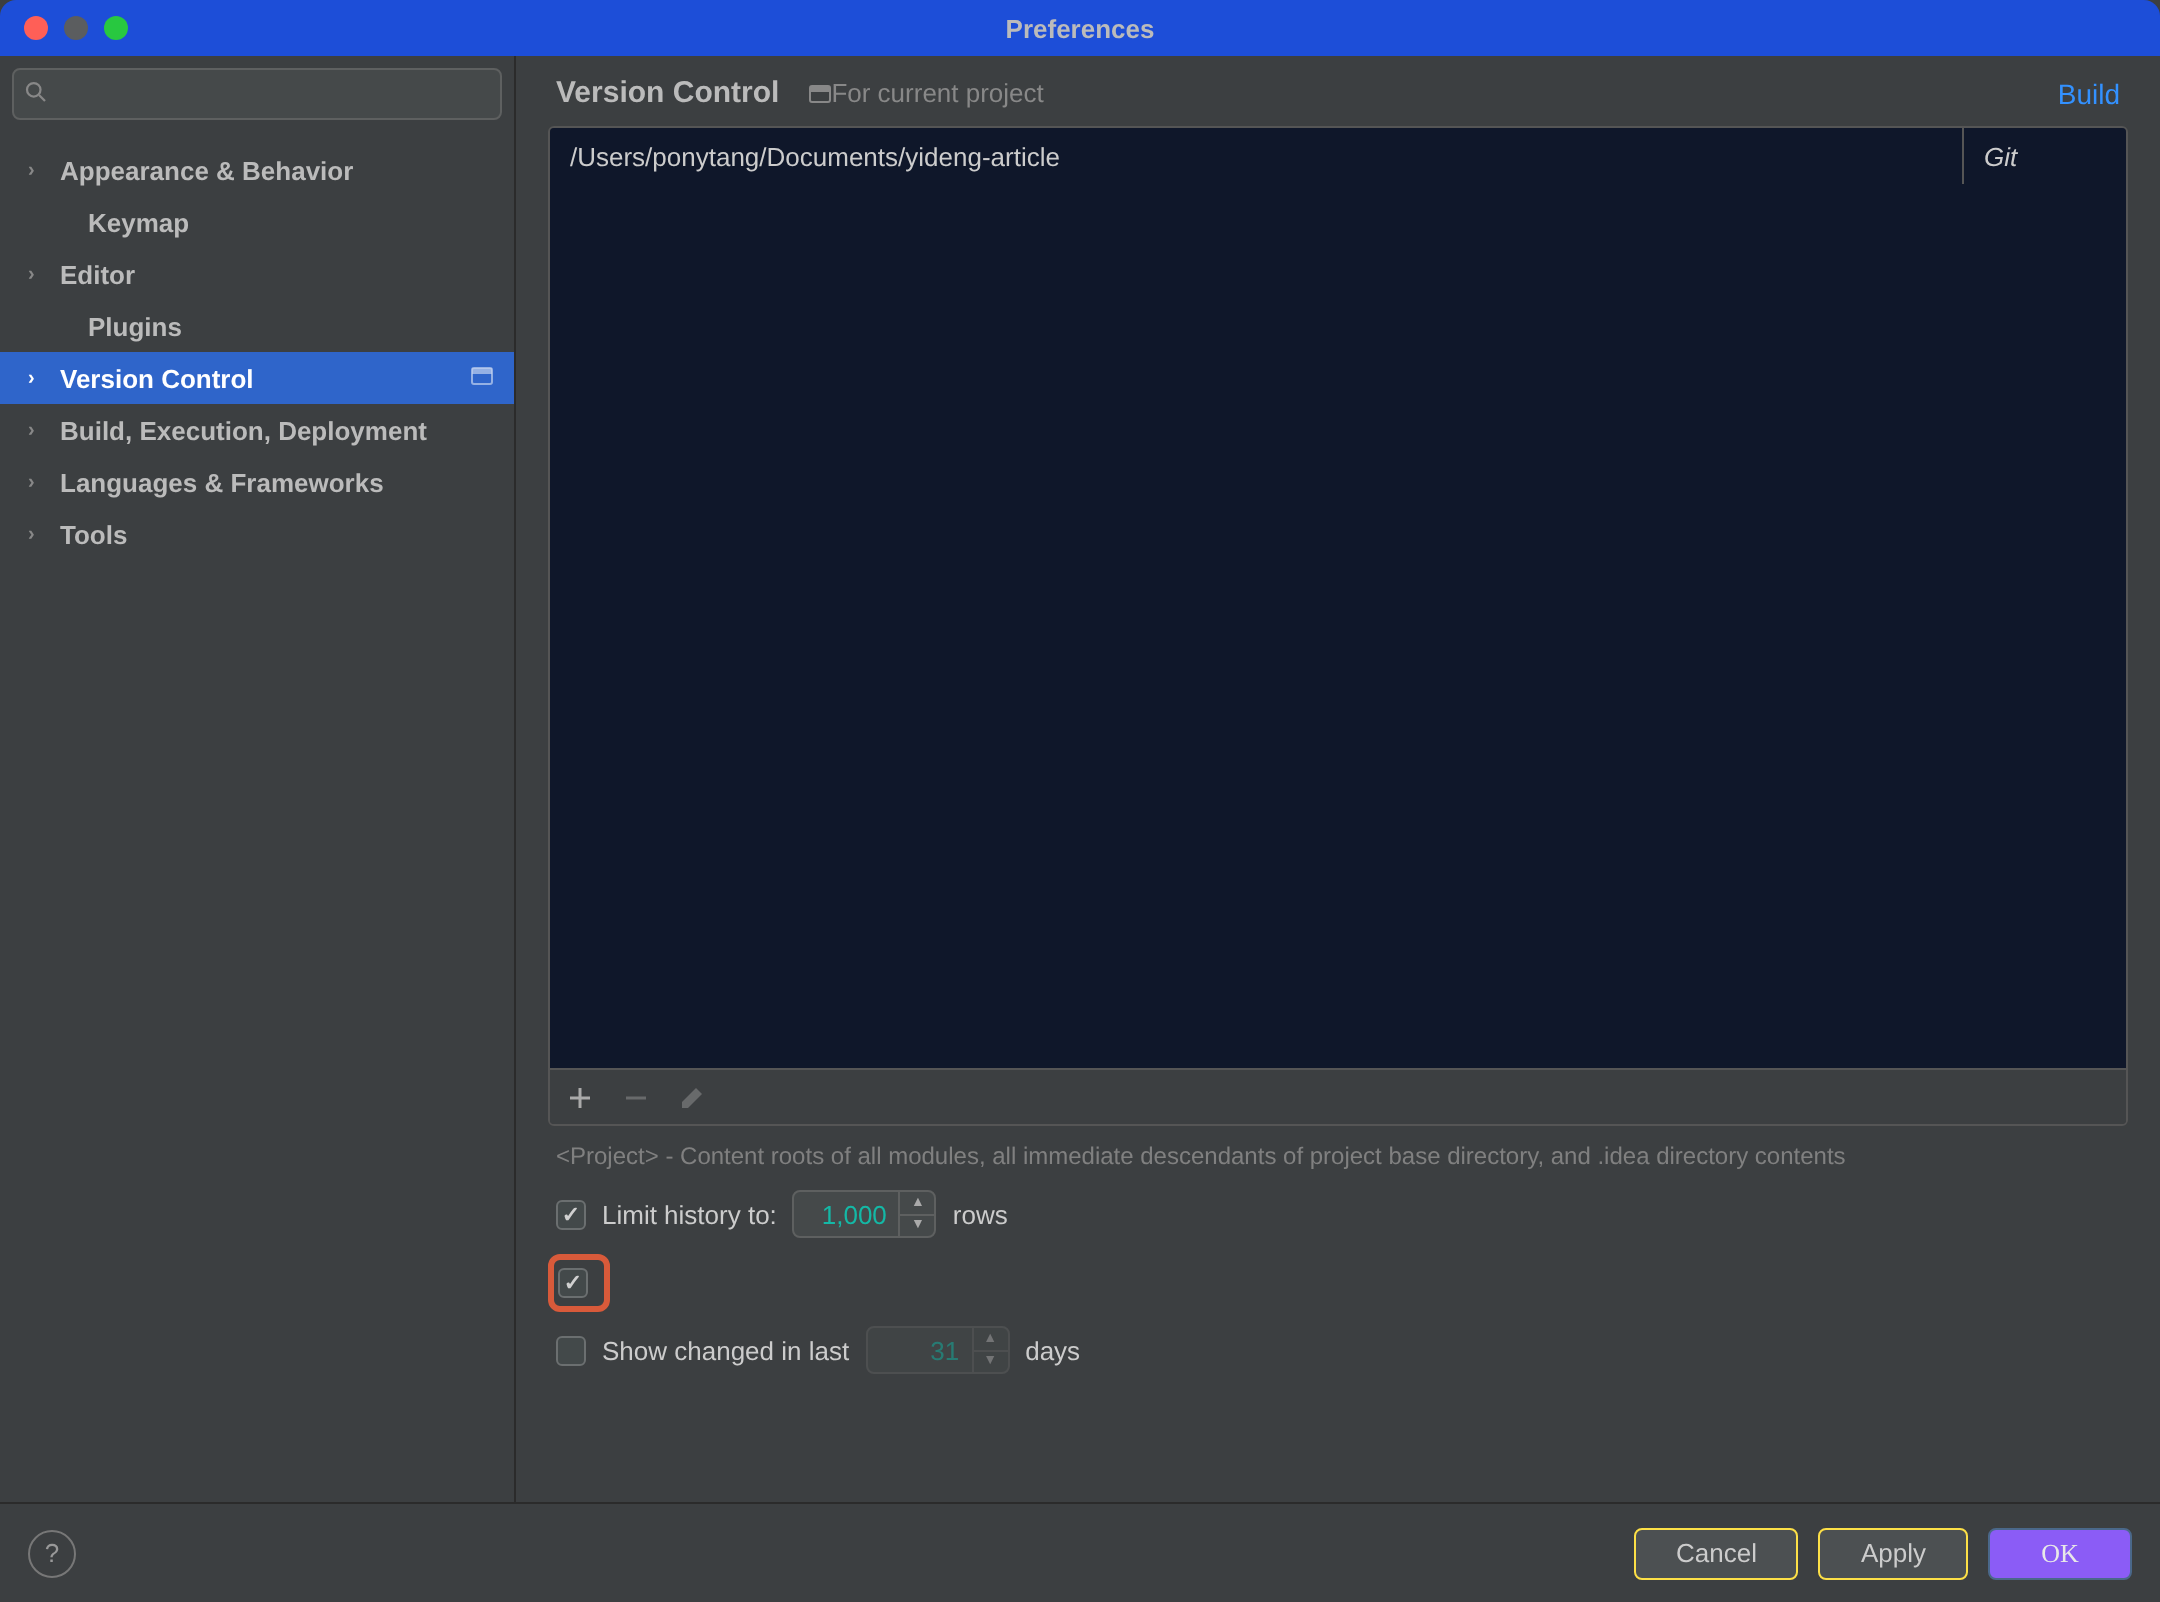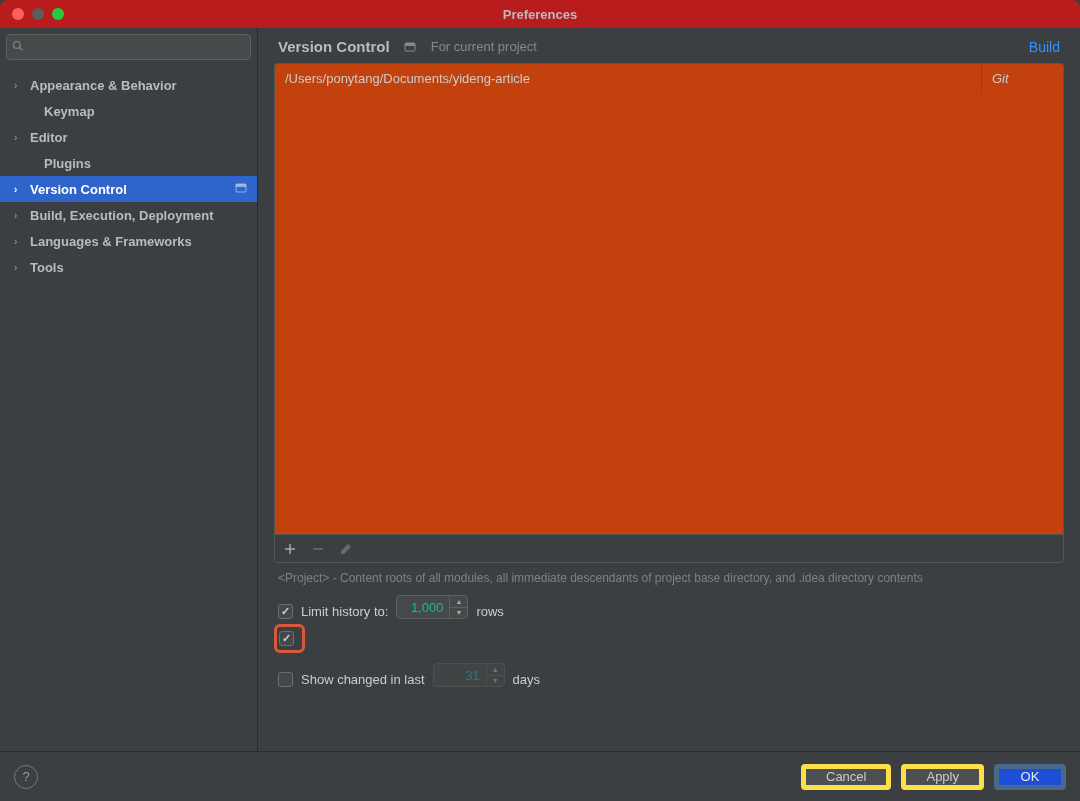--- a/index.html
+++ b/index.html
@@ -1,18 +1,18 @@
 <!DOCTYPE html>
 <html><head>
 <meta charset="utf-8">
 <style>
 * { box-sizing: border-box; margin: 0; padding: 0; font-family: -apple-system, BlinkMacSystemFont, "Segoe UI", sans-serif; }
 body { width: 1080px; height: 801px; background: #3c3f41; color: #bbbbbb; font-size: 13px; overflow: hidden; display: flex; flex-direction: column; }
 
-.titlebar { height: 28px; background: #b91c1c; display: flex; align-items: center; position: relative; border-top-left-radius: 8px; border-top-right-radius: 8px; }
+.titlebar { height: 28px; background: #1d4ed8; display: flex; align-items: center; position: relative; border-top-left-radius: 8px; border-top-right-radius: 8px; }
 .traffic-lights { display: flex; gap: 8px; padding-left: 12px; }
 .tl { width: 12px; height: 12px; border-radius: 50%; }
 .tl-red { background: #ff5f57; }
 .tl-yellow { background: #5b5d5f; }
 .tl-green { background: #28c840; }
 .titlebar-title { position: absolute; left: 50%; transform: translateX(-50%); color: #bbbbbb; font-size: 13px; font-weight: 600; }
 
 .main-body { display: flex; flex: 1; min-height: 0; }
 
 .sidebar { width: 258px; background: #3c3f41; border-right: 1px solid #2b2b2b; display: flex; flex-direction: column; }
@@ -24,58 +24,58 @@
 .tree-item { display: flex; align-items: center; height: 26px; padding-left: 14px; cursor: pointer; color: #bbbbbb; font-size: 13px; font-weight: 600; }
 .tree-item .chev { width: 12px; color: #888; font-size: 10px; margin-right: 4px; }
 .tree-item.no-chev { padding-left: 44px; }
 .tree-item.selected { background: #2f65ca; color: #ffffff; }
 .tree-item.selected .chev { color: #ffffff; }
 .proj-badge { margin-left: auto; margin-right: 10px; opacity: 0.7; }
 
 .content { flex: 1; display: flex; flex-direction: column; min-width: 0; padding: 0; }
 .content-header { display: flex; align-items: center; padding: 10px 20px 8px 20px; gap: 14px; }
 .content-title { color: #bbbbbb; font-size: 15px; font-weight: 600; }
-.scope-label { color: #888; font-size: 13px; display: flex; align-items: center; gap: 15px; }
+.scope-label { color: #888; font-size: 13px; display: flex; align-items: center; gap: 0; }
 .reset-link { margin-left: auto; color: #3391ff; font-size: 14px; cursor: pointer; }
 
 .table-wrap { margin: 0 16px; border: 1px solid #555; border-radius: 3px; overflow: hidden; display: flex; flex-direction: column; height: 500px; }
 .table-head { display: flex; background: #45494a; border-bottom: 1px solid #555; height: 24px; align-items: center; }
 .th-dir { flex: 1; padding-left: 10px; color: #a0a0a0; font-size: 12px; border-right: 1px solid #555; height: 100%; display: flex; align-items: center; }
 .th-vcs { width: 82px; padding-left: 10px; color: #a0a0a0; font-size: 12px; }
-.table-body { flex: 1; background: #c2410c; }
+.table-body { flex: 1; background: #0f172a; }
 .table-row { display: flex; height: 28px; align-items: center; }
 .td-dir { flex: 1; padding-left: 10px; color: #cccccc; }
 .td-vcs { width: 82px; padding-left: 10px; color: #cccccc; border-left: 1px solid #555; height: 100%; display: flex; align-items: center; font-style: italic; }
 .table-toolbar { height: 28px; background: #3c3f41; border-top: 1px solid #555; display: flex; align-items: center; padding-left: 8px; gap: 14px; }
 .tbbtn { width: 14px; height: 14px; display: flex; align-items: center; justify-content: center; color: #999; cursor: pointer; }
 .tbbtn.disabled { opacity: 0.4; cursor: default; }
 
 .hint { padding: 8px 20px 4px 20px; color: #808080; font-size: 12px; }
 
 .opts { padding: 6px 20px; display: flex; flex-direction: column; gap: 10px; }
-.opt-row { display: flex; align-items: flex-end; gap: 8px; height: 24px; }
+.opt-row { display: flex; align-items: center; gap: 8px; height: 24px; }
 .chk { width: 15px; height: 15px; background: #43494a; border: 1px solid #6b6f70; border-radius: 3px; display: flex; align-items: center; justify-content: center; cursor: pointer; }
 .chk.checked::after { content: "✓"; color: #d0d0d0; font-size: 11px; font-weight: bold; }
 .opt-label { color: #cccccc; font-size: 13px; }
 .spinner { width: 72px; height: 24px; background: #45494a; border: 1px solid #5e6060; border-radius: 4px; display: flex; align-items: center; }
 .spinner-val { flex: 1; text-align: right; padding-right: 6px; color: #14b8a6; font-size: 13px; }
 .spinner-btns { width: 18px; border-left: 1px solid #5e6060; height: 100%; display: flex; flex-direction: column; }
 .spinner-btn { flex: 1; display: flex; align-items: center; justify-content: center; font-size: 7px; color: #aaa; cursor: pointer; }
 .spinner-btn:first-child { border-bottom: 1px solid #5e6060; }
 .spinner.disabled { opacity: 0.5; }
 .trail { color: #cccccc; font-size: 13px; }
 
 .highlight-box { border: 3px solid #d85a3a; border-radius: 6px; padding: 4px 8px 4px 2px; margin-left: -4px; }
 .annotation { color: #d85a3a; font-size: 20px; margin-left: 20px; letter-spacing: 1px; }
 
 .footer { height: 50px; border-top: 1px solid #2b2b2b; display: flex; align-items: center; padding: 0 14px; background: #3c3f41; }
 .help-btn { width: 24px; height: 24px; border-radius: 50%; border: 1px solid #777; color: #999; display: flex; align-items: center; justify-content: center; font-size: 13px; cursor: pointer; }
 .footer-btns { margin-left: auto; display: flex; gap: 10px; }
-.btn { height: 26px; padding: 0 20px; border-radius: 4px; border: 5px solid #fde047; background: #4c5052; color: #cccccc; font-size: 13px; cursor: pointer; display: flex; align-items: center; justify-content: center; min-width: 72px; }
-.btn.primary { background: #1d4ed8; border-color: #4a688a; color: #e8e8e8; }
+.btn { height: 26px; padding: 0 20px; border-radius: 4px; border: 1px solid #fde047; background: #4c5052; color: #cccccc; font-size: 13px; cursor: pointer; display: flex; align-items: center; justify-content: center; min-width: 72px; }
+.btn.primary { background: #8b5cf6; border-color: #4a688a; color: #e8e8e8; font-family: Liberation Serif, serif; }
 </style>
 </head>
 <body>
 
 <div class="titlebar">
   <div class="traffic-lights">
     <div class="tl tl-red"></div>
     <div class="tl tl-yellow"></div>
     <div class="tl tl-green"></div>
   </div>

